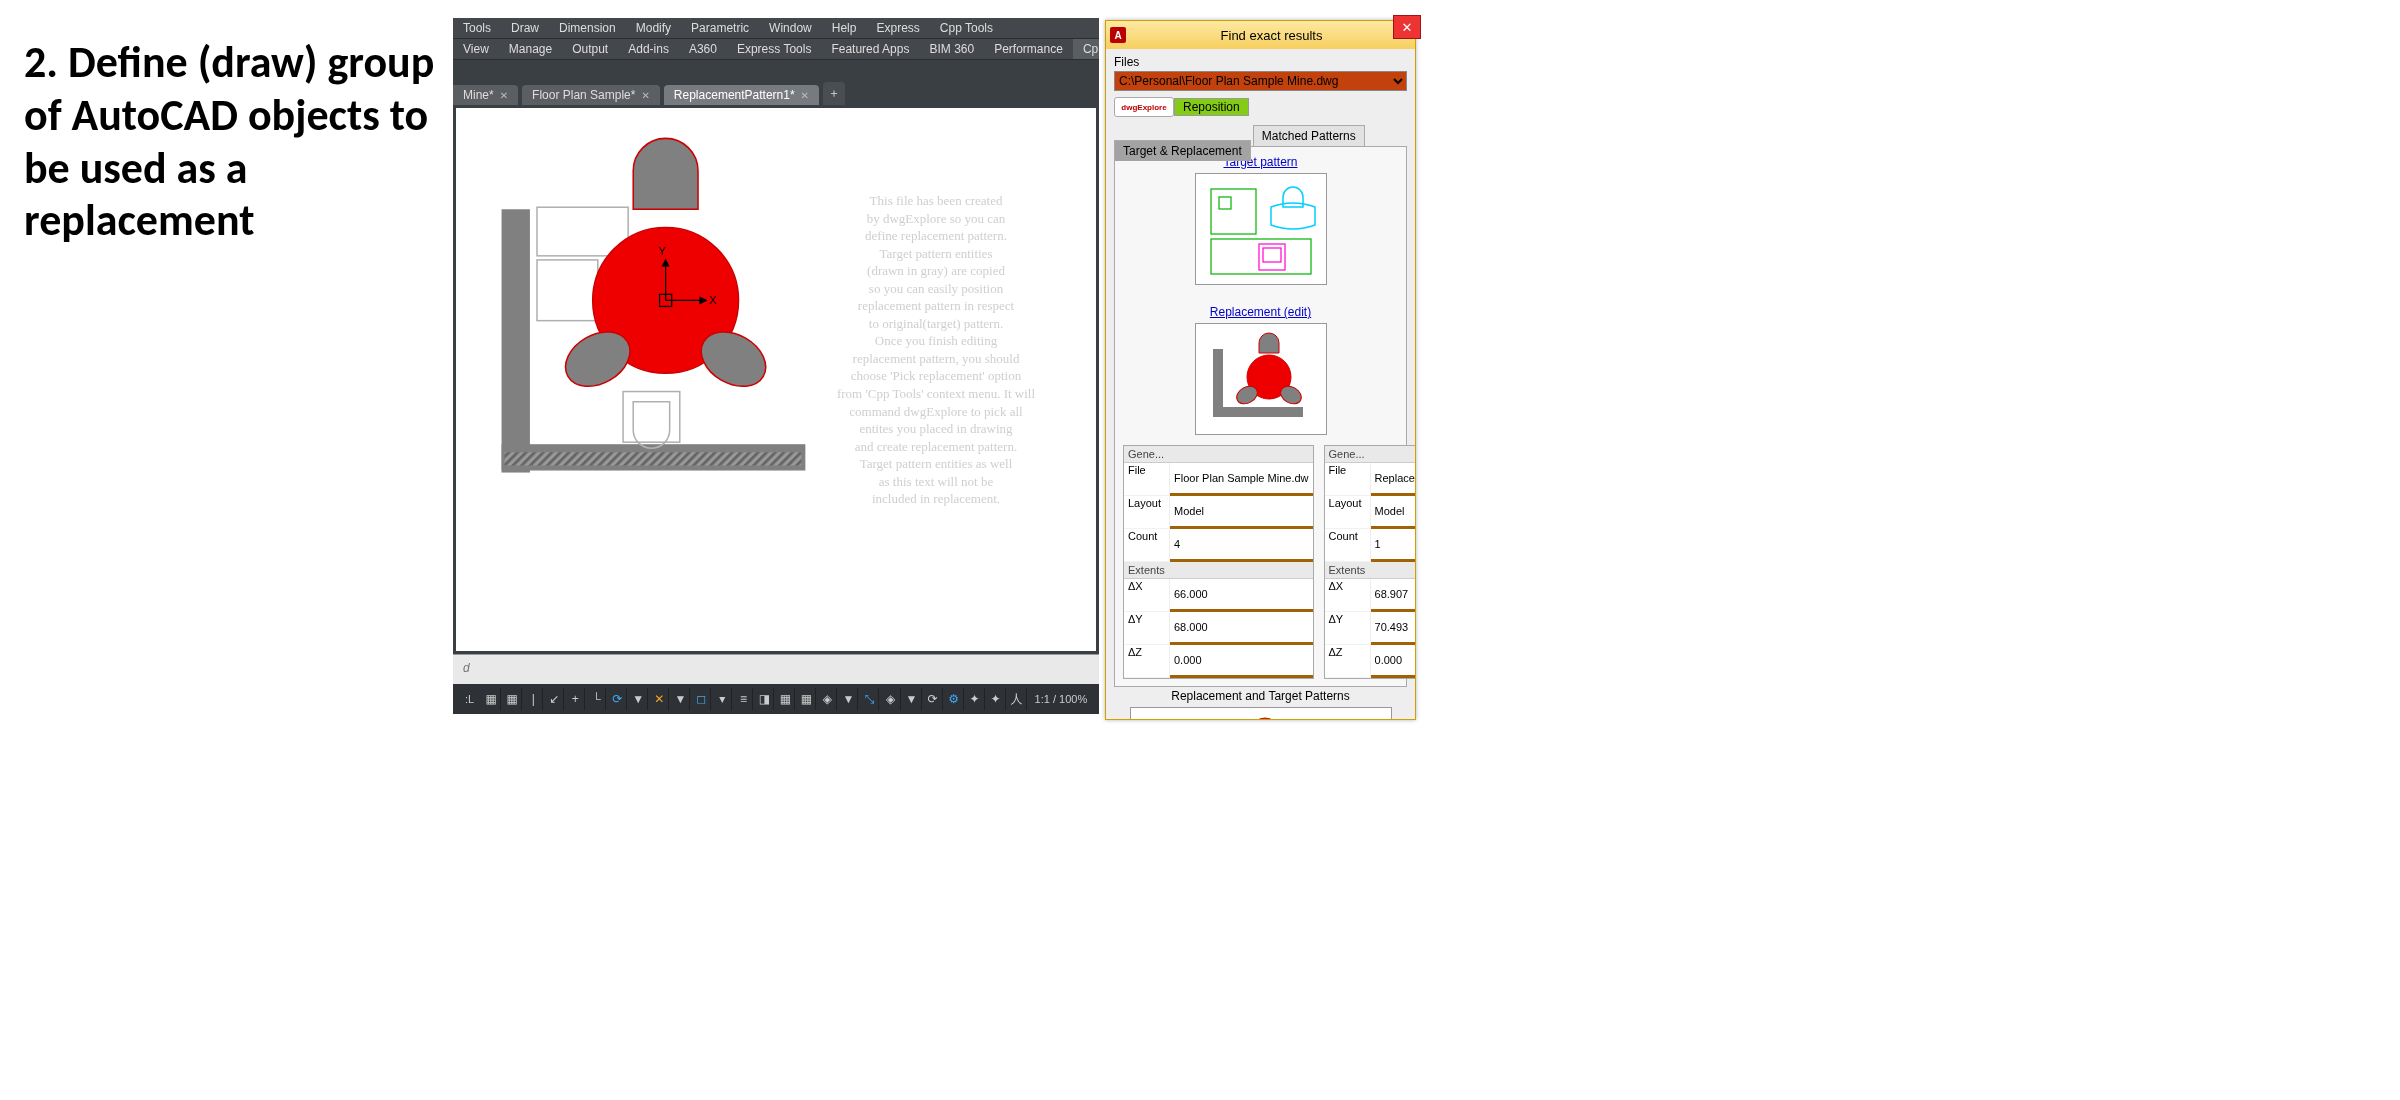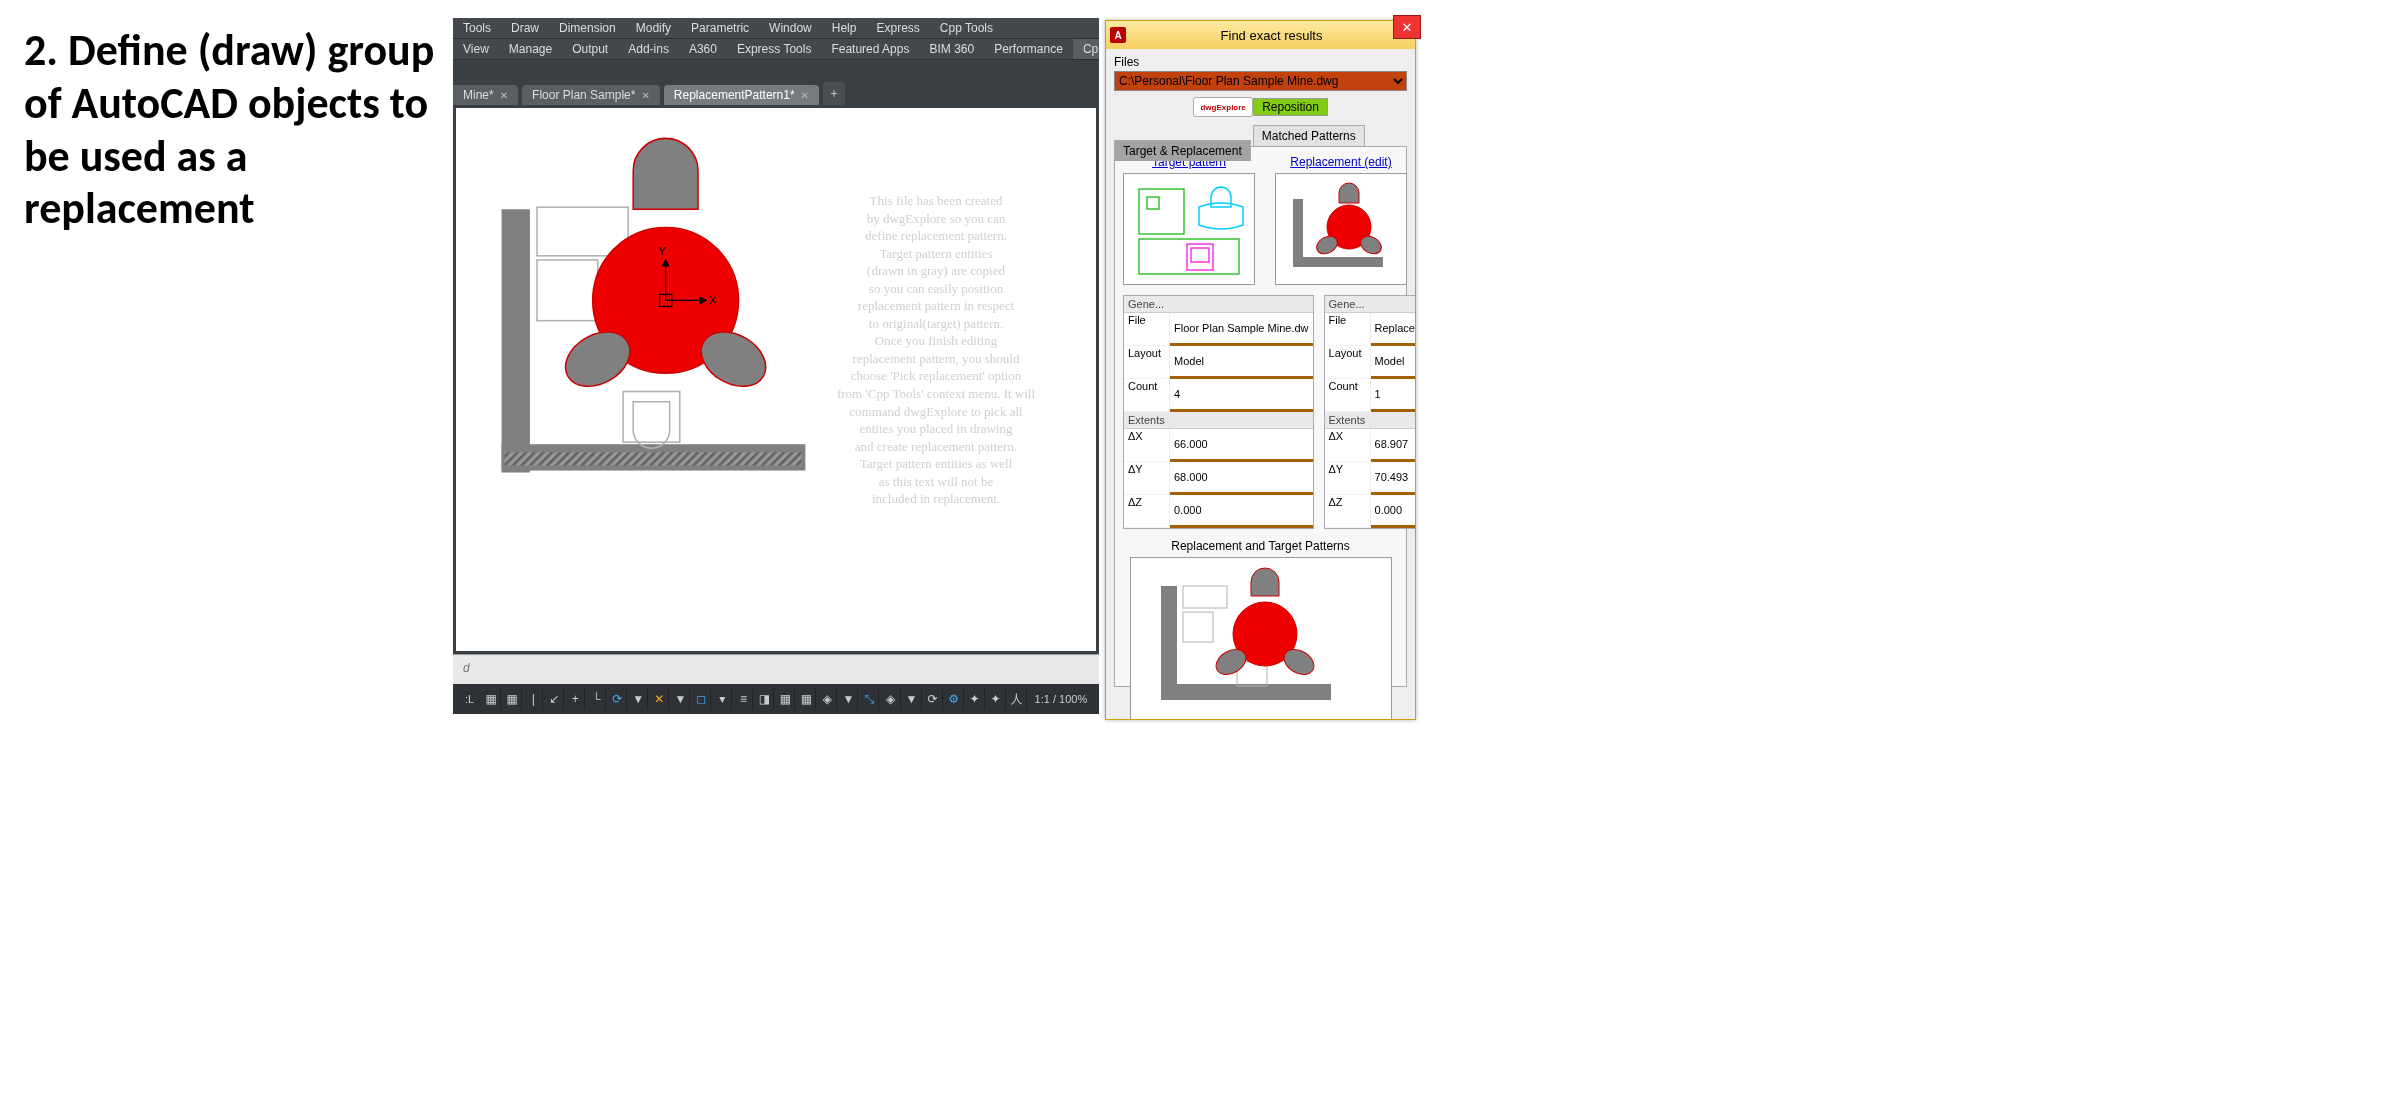--- a/index.html
+++ b/index.html
@@ -6,21 +6,21 @@
   body {
     font-family: "Segoe UI", Tahoma, Arial, sans-serif;
     font-size:12px;
     background:#fff;
     width:2400px; height:1100px;
     position:relative;
     color:#000;
   }
   
   .caption {
-    position:absolute; left:24px; top:24px;
+    position:absolute; left:24px; top:36px;
     width:420px;
     font-family: "Calibri","Segoe UI",sans-serif;
     font-size:44px; font-weight:700; line-height:1.2;
   }
 
   
   .acad {
     position:absolute; left:453px; top:18px;
     width:646px; height:696px;
     background:#3a3f44;
@@ -124,21 +124,21 @@
     border:1px solid #a01414;
   }
   .dlg-body { flex:1; padding:6px 8px; font-size:12px; overflow:hidden;border-radius:20px;}
   .dlg-row { margin-bottom:6px;}
   .dlg-row label { display:block; margin-bottom:2px;}
   .dlg-row select, .dlg-row input[type=text]{
     width:100%; height:20px; font-size:12px;
     border:1px solid #888; background:#c2410c;
   }
   .dlg-toolbar {
-    display:flex; justify-content:center;
+    display:flex; justify-content:flex-start;
     align-items:center; margin-bottom:8px;
   }
   .pill {
     width:60px;height:20px;background:#fff;
     border:1px solid #aaa;border-radius:3px;
     display:flex;align-items:center;justify-content:center;
     font-size:8px;color:#b00;font-weight:700;
   }
   .btn {
     border:1px solid #999;background:#84cc16;
@@ -150,21 +150,21 @@
   .tabs .tab {
     padding:3px 8px;border:1px solid #aaa;border-bottom:none;
     background:#e2e2e2;margin-right:2px;cursor:default;
   }
   .tabs .tab.active { background:#a3a3a3; position:relative;top:15px;text-align:center;}
   .tabpage {
     border:1px solid #aaa;border-top:none;background:#f7f7f7;
     padding:8px; height:540px;
   }
   .previews {
-    display:flex; gap:20px; justify-content:space-between;
+    display:flex; gap:20px; justify-content:flex-end;flex-direction:column;
   }
   .prev {
     flex:1; text-align:center;
   }
   .prev a {
     color:#0000cc;text-decoration:underline;font-size:12px;
     display:block;margin-bottom:4px;
   }
   .prev .thumb {
     width:132px;height:112px;background:#fff;

